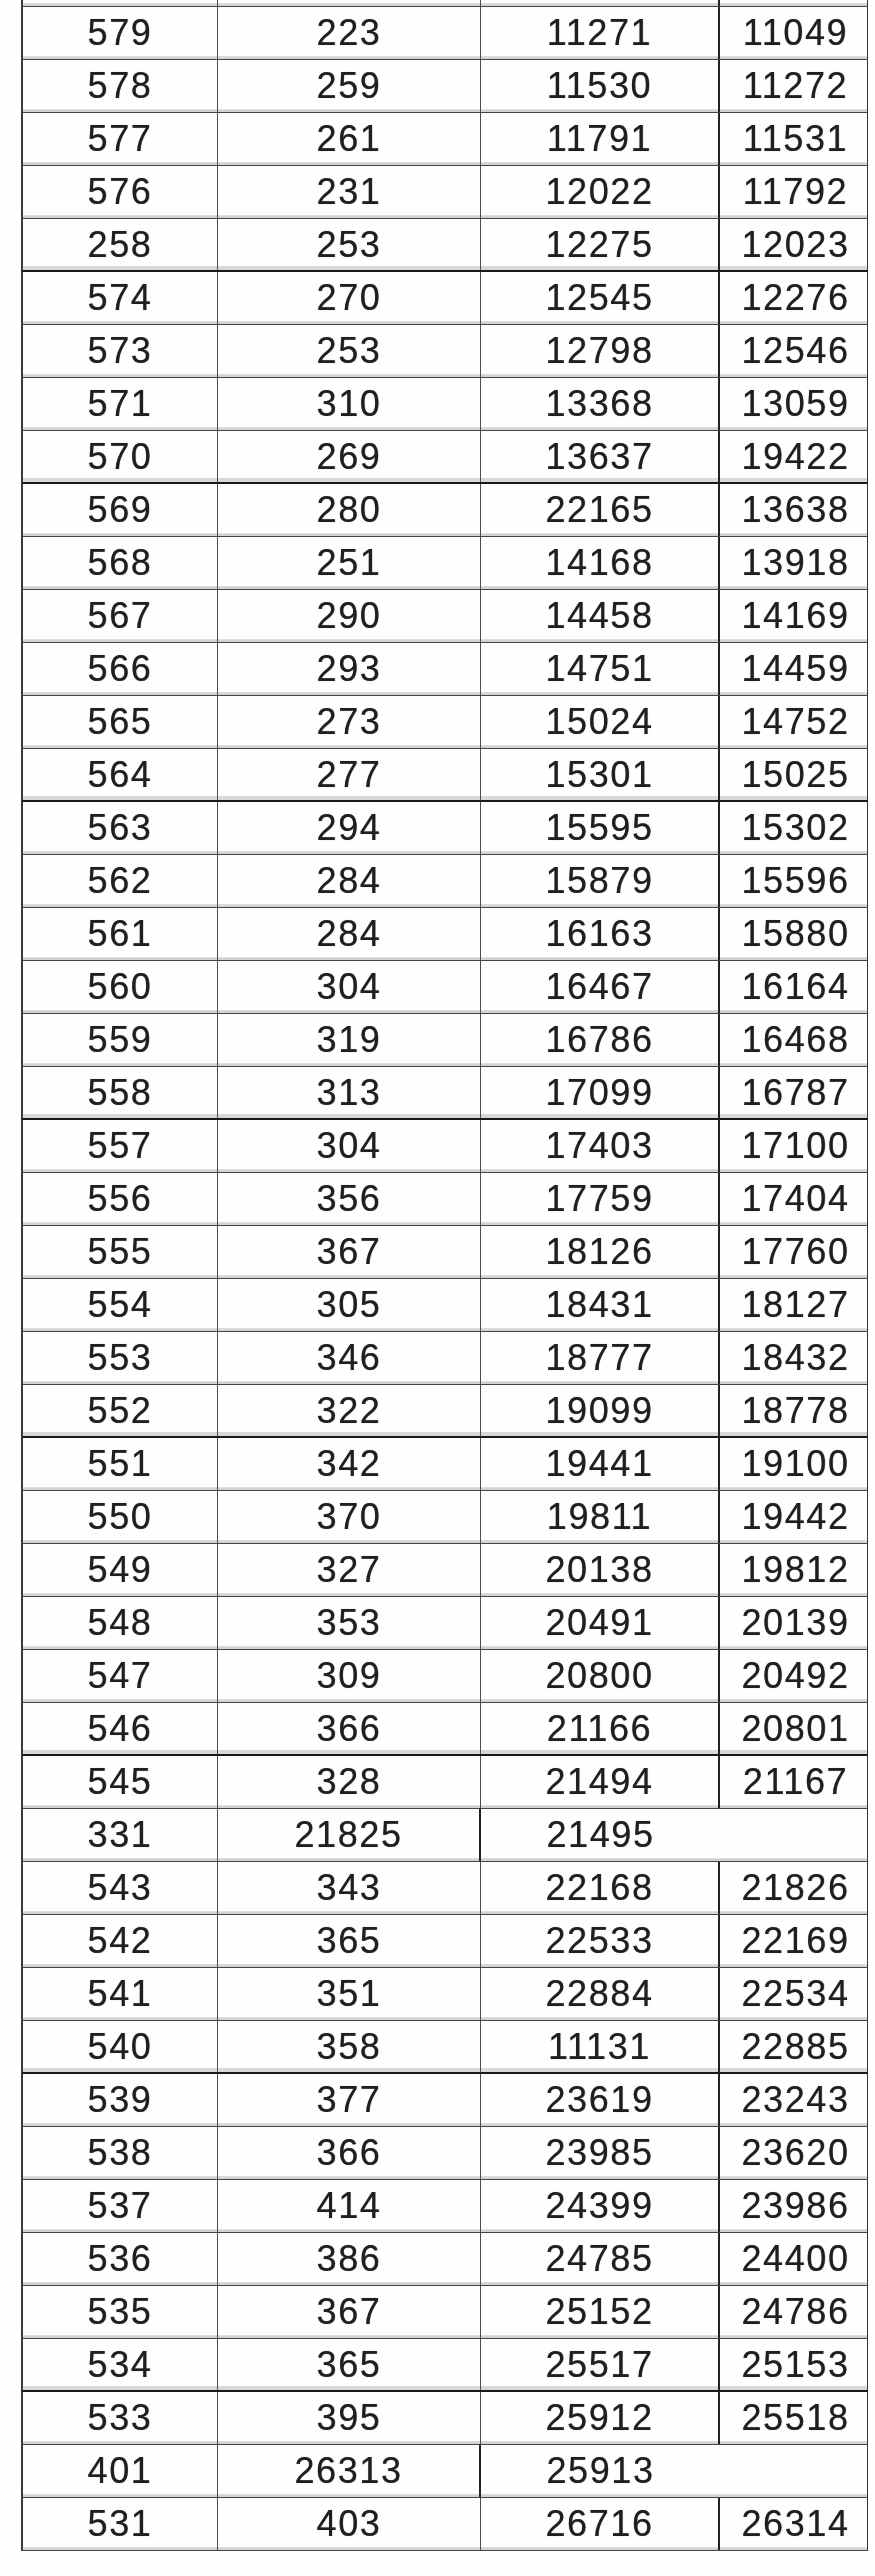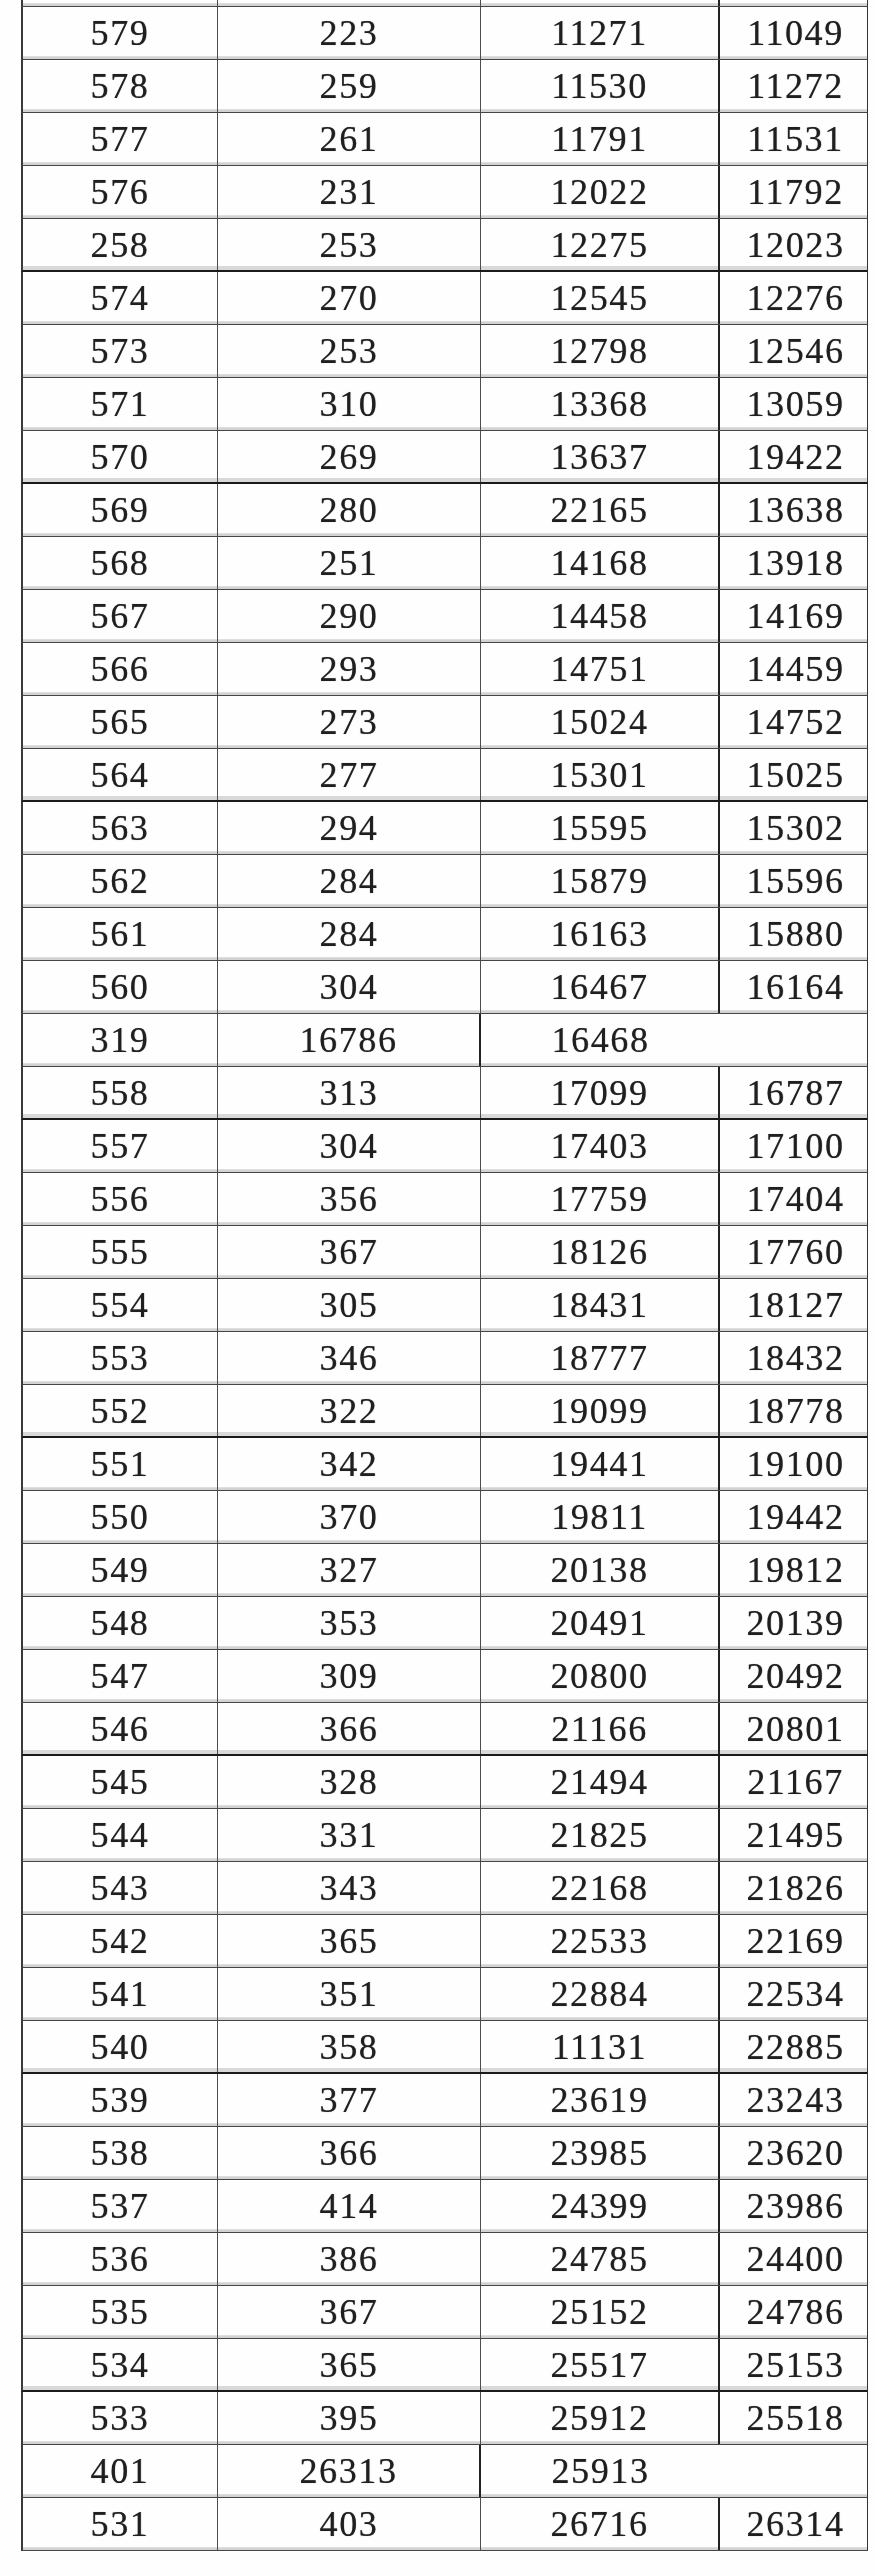--- a/index.html
+++ b/index.html
@@ -6,21 +6,21 @@
     margin: 0;
     padding: 0;
     background: #ffffff;
   }
   .page {
     position: relative;
     width: 876px;
     height: 2576px;
     background: #fefefe;
     overflow: hidden;
-    font-family: Liberation Serif, serif;
+    font-family: Liberation Sans, sans-serif;
   }
   .scan-table {
     position: absolute;
     left: 21px;
     top: -46px;
     width: 847px;
   }
   .row {
     display: grid;
     grid-template-columns: 195px 263px 239px 151px;
@@ -175,20 +175,21 @@
     <div class="cell c3">16163</div>
     <div class="cell c4">15880</div>
   </div>
       <div class="row">
     <div class="cell c1">560</div>
     <div class="cell c2">304</div>
     <div class="cell c3">16467</div>
     <div class="cell c4">16164</div>
   </div>
       <div class="row">
+    <div class="cell c1">559</div>
     <div class="cell c2">319</div>
     <div class="cell c3">16786</div>
     <div class="cell c4">16468</div>
   </div>
       <div class="row thick">
     <div class="cell c1">558</div>
     <div class="cell c2">313</div>
     <div class="cell c3">17099</div>
     <div class="cell c4">16787</div>
   </div>
@@ -264,21 +265,20 @@
     <div class="cell c3">21166</div>
     <div class="cell c4">20801</div>
   </div>
       <div class="row">
     <div class="cell c1">545</div>
     <div class="cell c2">328</div>
     <div class="cell c3">21494</div>
     <div class="cell c4">21167</div>
   </div>
       <div class="row">
-    <div class="cell c1">544</div>
     <div class="cell c2">331</div>
     <div class="cell c3">21825</div>
     <div class="cell c4">21495</div>
   </div>
       <div class="row">
     <div class="cell c1">543</div>
     <div class="cell c2">343</div>
     <div class="cell c3">22168</div>
     <div class="cell c4">21826</div>
   </div>

